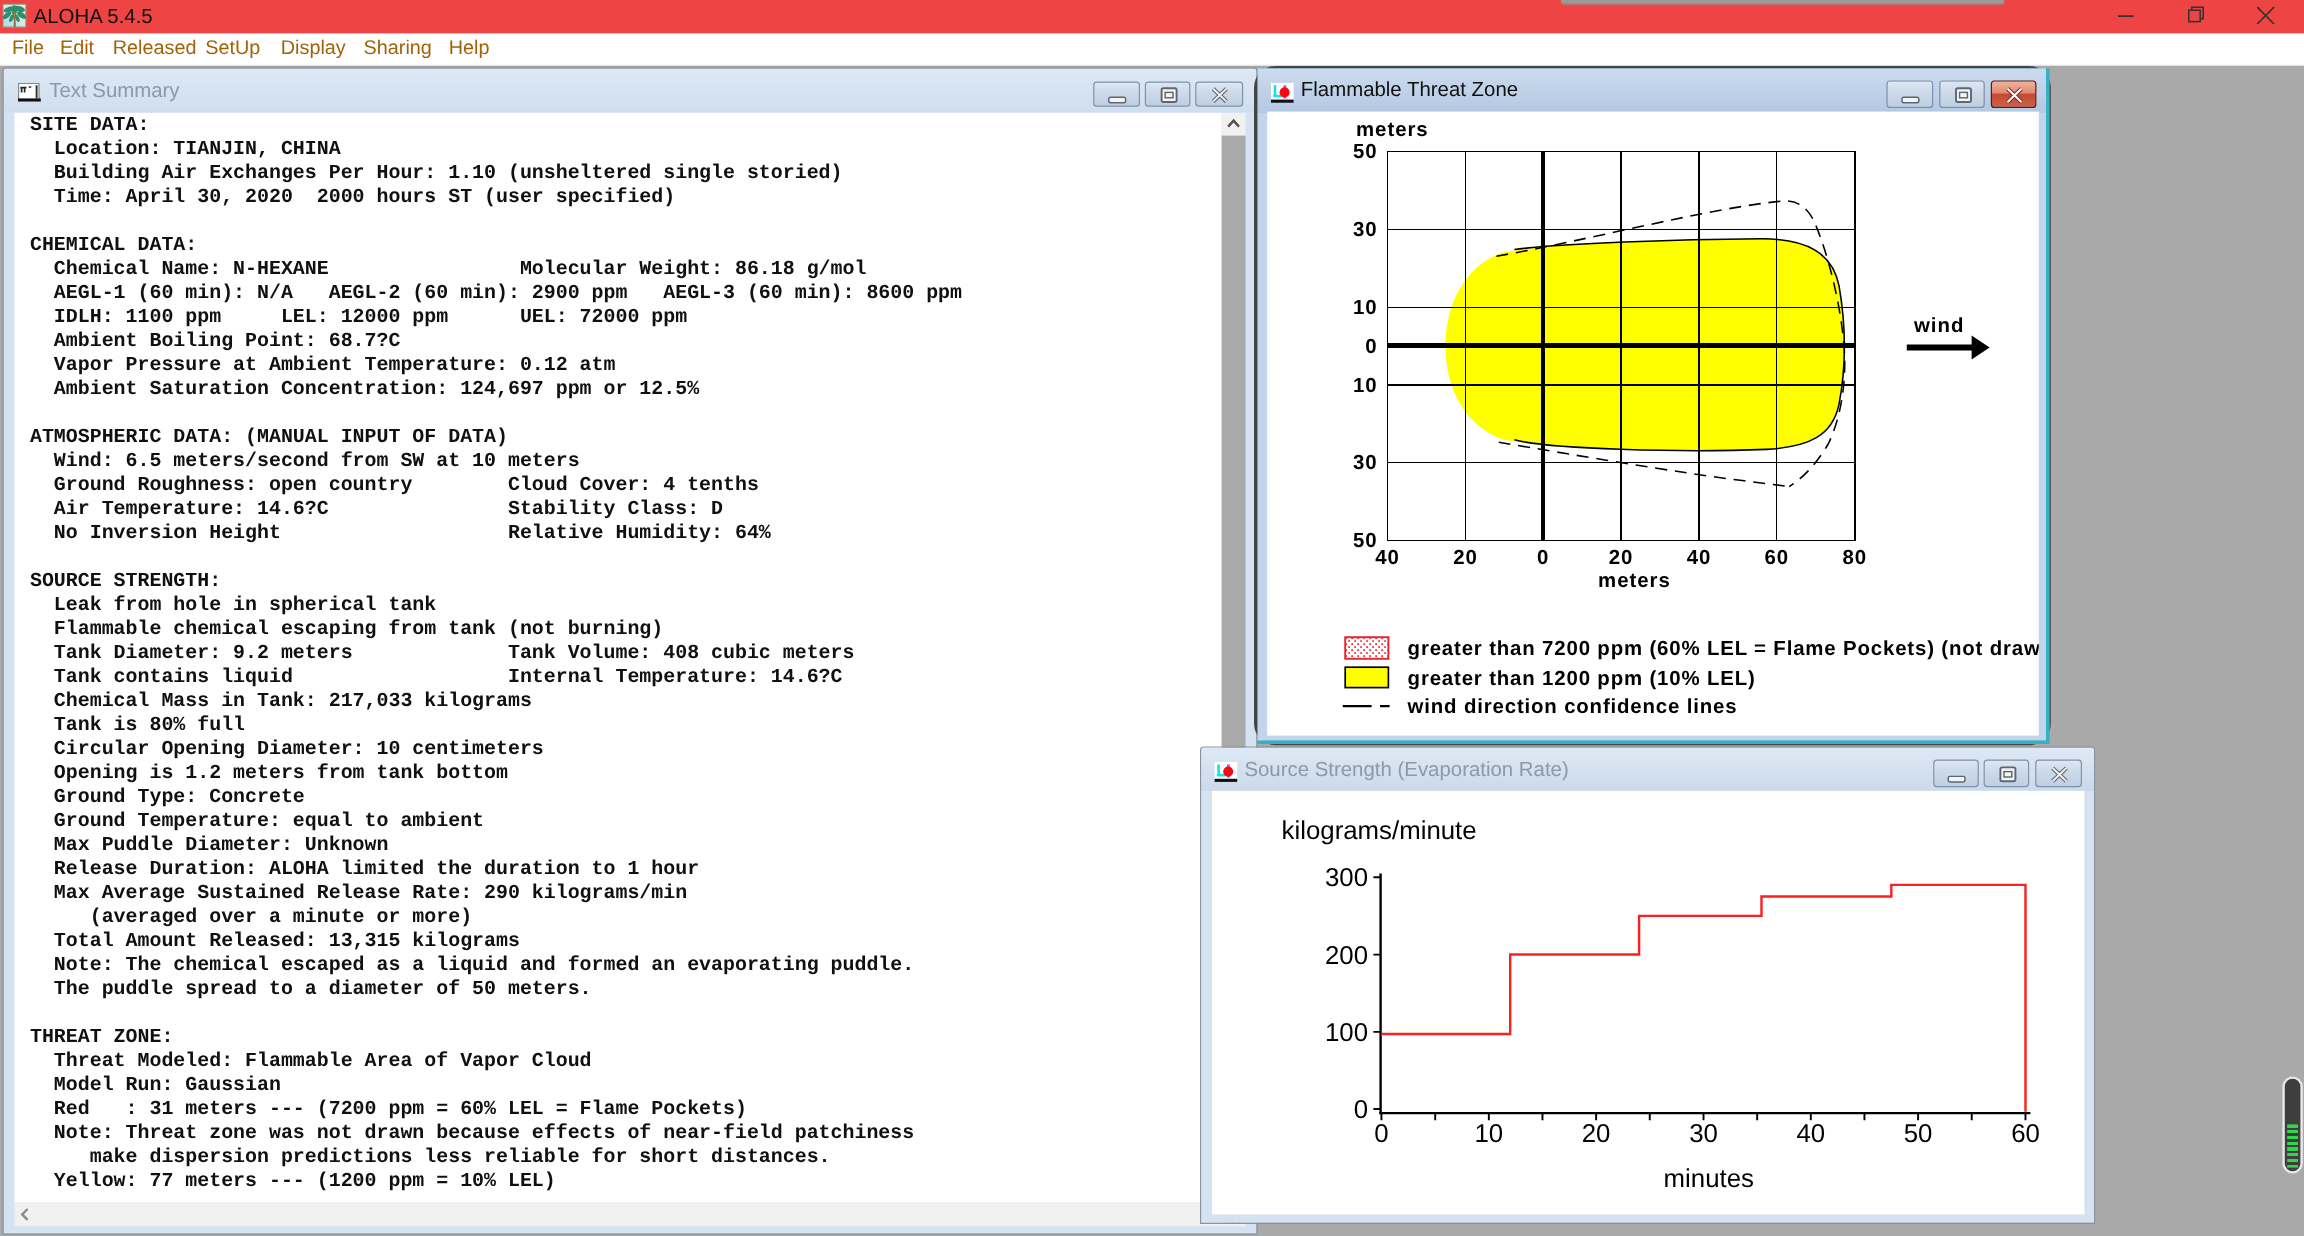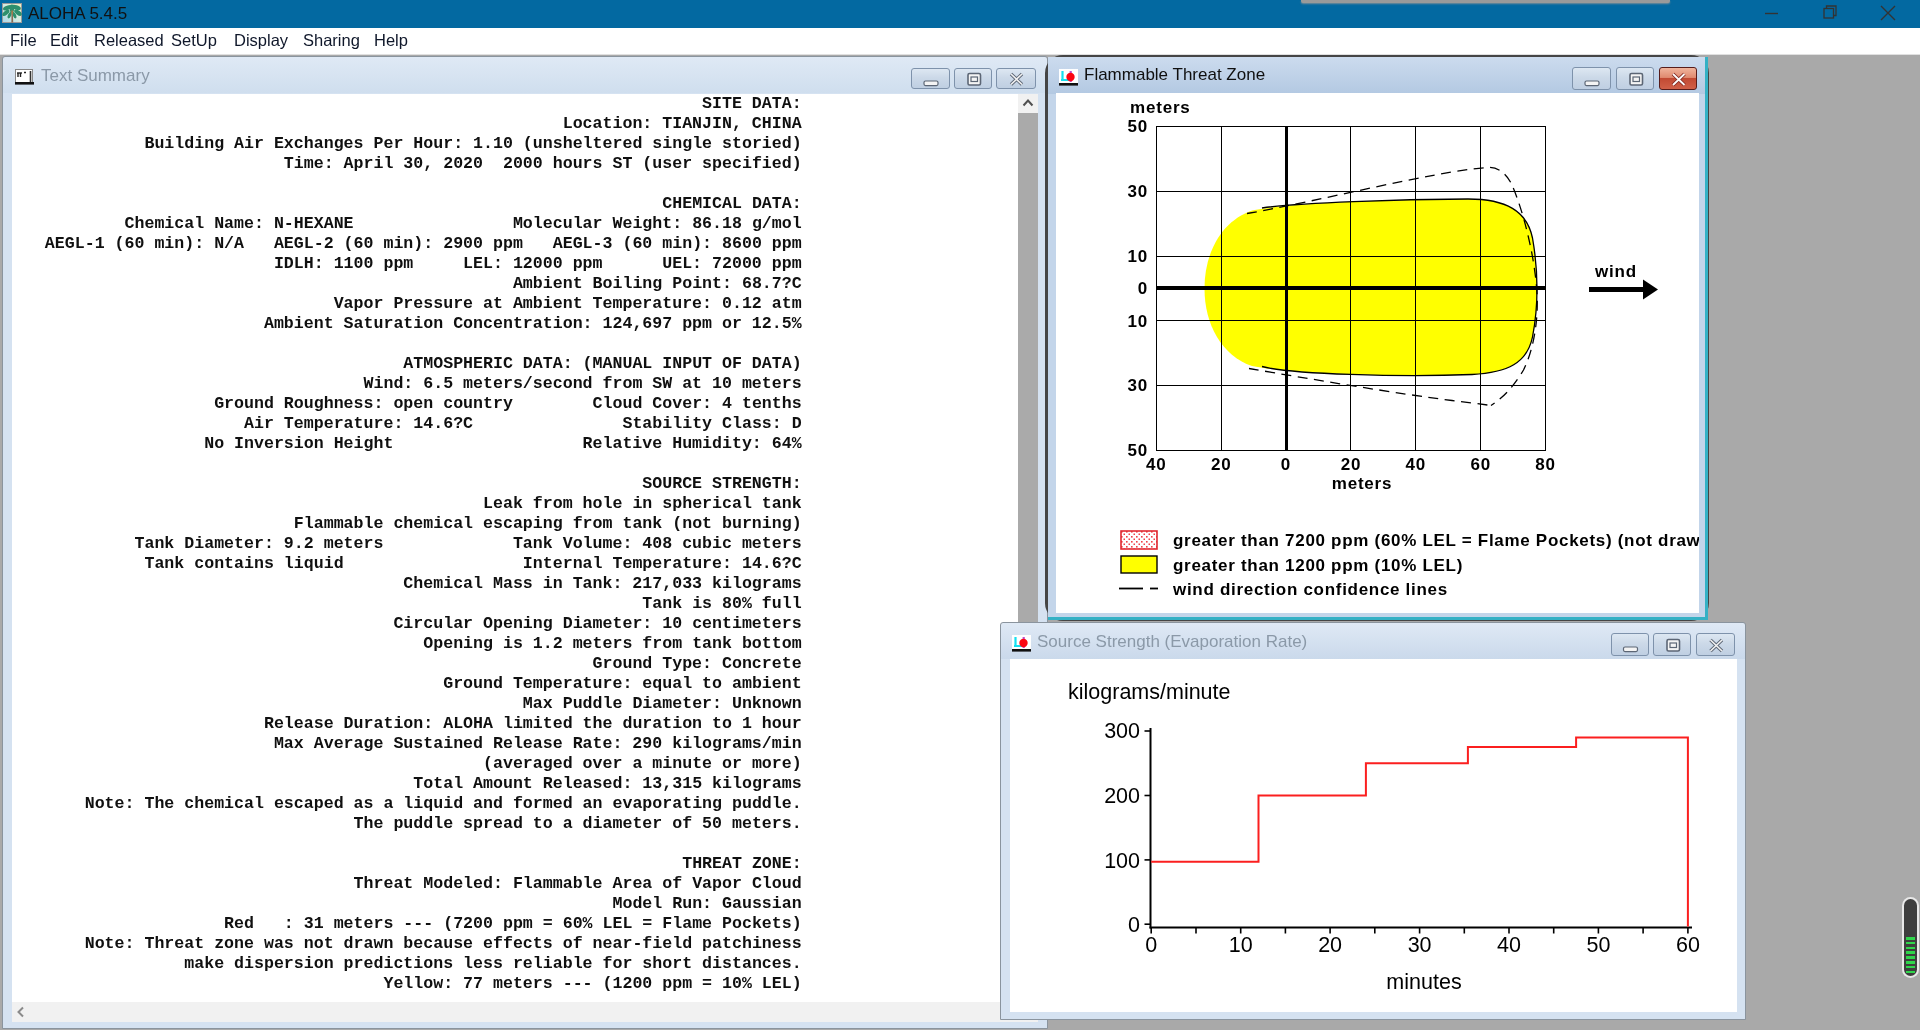--- a/index.html
+++ b/index.html
@@ -1,37 +1,37 @@
 <!DOCTYPE html>
 <html><head>
 <meta charset="utf-8">
 <style>
 * { margin:0; padding:0; box-sizing:border-box; }
 html,body { width:1920px; height:1030px; overflow:hidden; background:#fff;
   font-family:"Liberation Sans", sans-serif; }
-#titlebar { position:absolute; left:0; top:0; width:1920px; height:28px; background:#0369a1; }
+#titlebar { position:absolute; left:0; top:0; width:1920px; height:28px; background:#ef4444; }
 #apptitle { position:absolute; left:28px; top:4px; font-size:17px; color:#111; }
 #topshade { position:absolute; left:1301px; top:0; width:369px; height:3px;
   background:#9a9a9a; border-radius:0 0 2px 2px; box-shadow:0 1px 2px rgba(150,150,150,.8); }
 #menubar { position:absolute; left:0; top:28px; width:1920px; height:27px; background:#fff;
-  border-bottom:1px solid #e0e0e0; font-size:16.5px; color:#0f172a; }
+  border-bottom:1px solid #e0e0e0; font-size:16.5px; color:#a16207; }
 #menubar span { position:absolute; top:3px; }
 #mdi { position:absolute; left:0; top:55px; width:1920px; height:975px; background:#a9a9a9; }
 
 
 .win { position:absolute; }
 .titletext { position:absolute; font-size:17px; white-space:nowrap; }
 .btn { position:absolute; border:1px solid #7e92ab; border-radius:3px;
   background:linear-gradient(#dde7f2, #ccd9e8 45%, #bfcfe2); }
 .btn svg { position:absolute; left:0; top:0; }
 
 
 #ts { left:2px; top:1px; width:1046px; height:973px; background:#d8e4f2;
   border:1px solid #8a949e; border-radius:3px 3px 0 0;
-  background:linear-gradient(#dfe9f5, #cfdeee 36px, #d5e2f1 36px);text-align:right; }
+  background:linear-gradient(#dfe9f5, #cfdeee 36px, #d5e2f1 36px); }
 #ts .content { position:absolute; left:9px; top:37px; width:1006px; height:908px; background:#fff; overflow:hidden; }
 #tspre { position:absolute; left:3px; top:0px; font-family:"Liberation Mono", monospace;
   font-weight:bold; font-size:16.6px; line-height:20px; color:#101010; }
 #vsb { position:absolute; left:1015px; top:37px; width:20px; height:908px; background:#f1f1f1; }
 #vsb .thumb { position:absolute; left:0px; top:19px; width:20px; height:787px; background:#aaa; }
 #hsb { position:absolute; left:9px; top:945px; width:1026px; height:20px; background:#f1f1f1; }
 
 
 #flam { left:1045px; top:0px; width:664px; height:566px; background:#454545;border-radius:18px; }
 #flam .teal { position:absolute; left:3px; top:2px; right:1px; bottom:1px; background:#35b1c5; }

